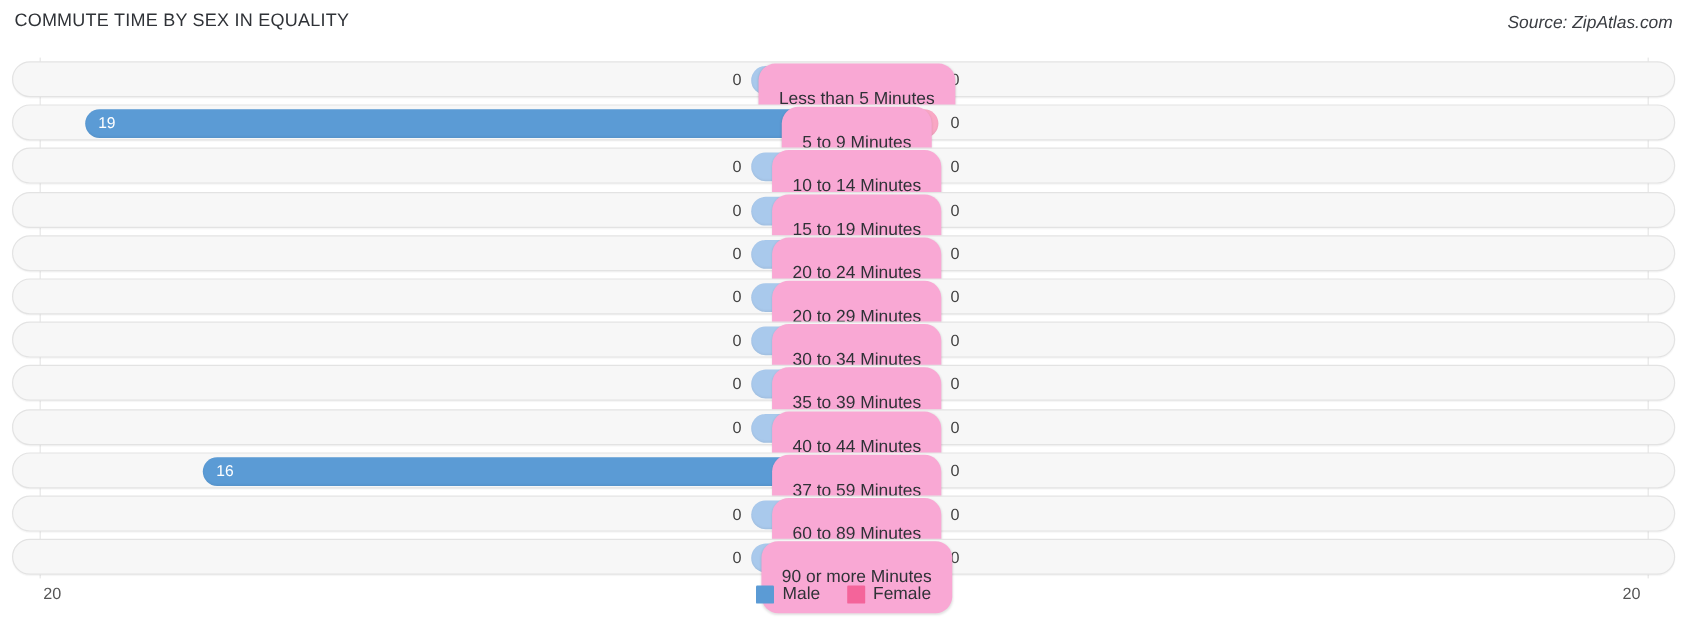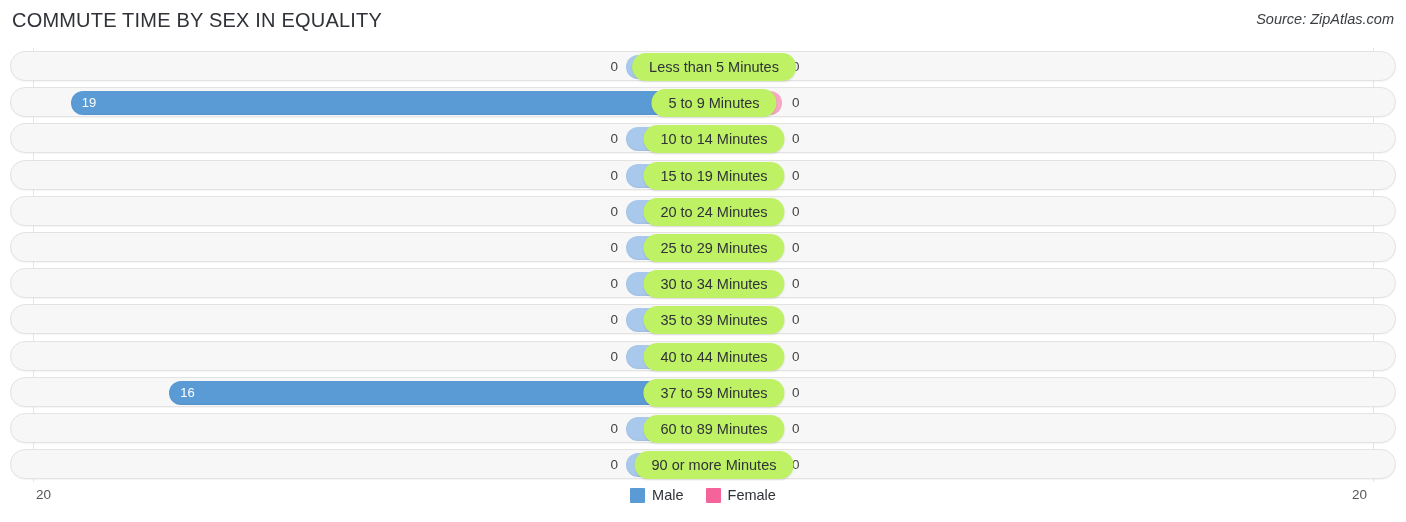--- a/index.html
+++ b/index.html
@@ -21,21 +21,21 @@
     position: absolute;
     top: 0;
     left: 0;
     width: 1406px;
     height: 42px;
   }
   #chart-title {
     position: absolute;
     left: 12px;
     top: 9px;
-    font-size: 20px;
+    font-size: 15px;
     font-weight: 400;
     color: #2f3237;
     letter-spacing: 0.2px;
     white-space: nowrap;
   }
   #chart-source {
     position: absolute;
     right: 12px;
     top: 11px;
     font-size: 14.5px;
@@ -126,27 +126,27 @@
     color: #444444;
     text-align: left;
   }
 
   
   .category-pill {
     position: absolute;
     top: 1px;
     height: 28px;
     line-height: 28px;
-    background: #bef264;
+    background: #f9a8d4;
     border-radius: 14px;
     font-size: 14.5px;
     color: #2f3237;
     text-align: center;
     white-space: nowrap;
-    padding: 0 17px;
+    padding: 16px 17px;
     box-shadow: 0 1px 2px rgba(0,0,0,0.12);
     transform: translateX(-50%);
     left: 703px;
   }
 
   
   #chart-footer {
     position: absolute;
     left: 0;
     top: 484px;
@@ -239,21 +239,21 @@
       <div class="bar-male" style="left: 615px; width: 68px;"></div>
       <div class="value-right" style="left: 781px; width: 44px;">0</div>
       <div class="bar-female" style="left: 703px; width: 68px;"></div>
       <div class="category-pill">20 to 24 Minutes</div>
     </div>
     <div class="bar-row" style="top: 184px;">
       <div class="value-left" style="left: 563px; width: 44px;">0</div>
       <div class="bar-male" style="left: 615px; width: 68px;"></div>
       <div class="value-right" style="left: 781px; width: 44px;">0</div>
       <div class="bar-female" style="left: 703px; width: 68px;"></div>
-      <div class="category-pill">25 to 29 Minutes</div>
+      <div class="category-pill">20 to 29 Minutes</div>
     </div>
     <div class="bar-row" style="top: 220.2px;">
       <div class="value-left" style="left: 563px; width: 44px;">0</div>
       <div class="bar-male" style="left: 615px; width: 68px;"></div>
       <div class="value-right" style="left: 781px; width: 44px;">0</div>
       <div class="bar-female" style="left: 703px; width: 68px;"></div>
       <div class="category-pill">30 to 34 Minutes</div>
     </div>
     <div class="bar-row" style="top: 256.4px;">
       <div class="value-left" style="left: 563px; width: 44px;">0</div>

